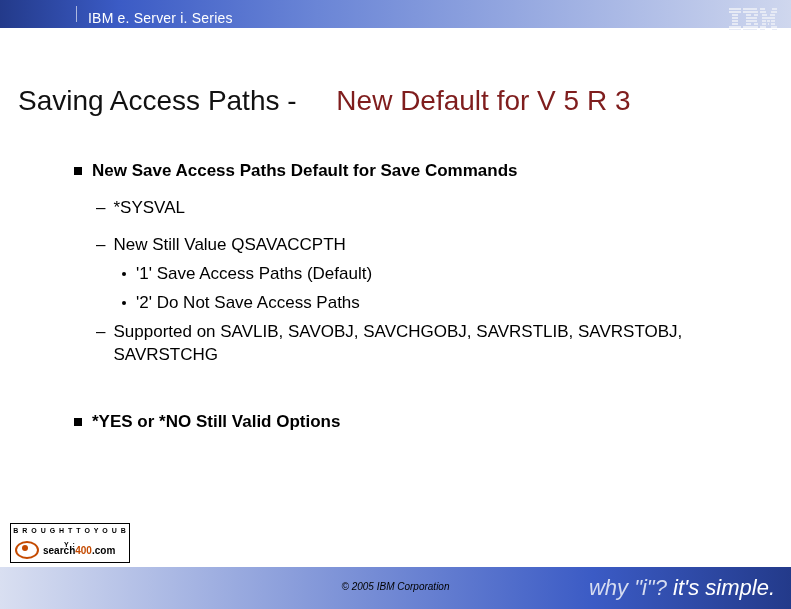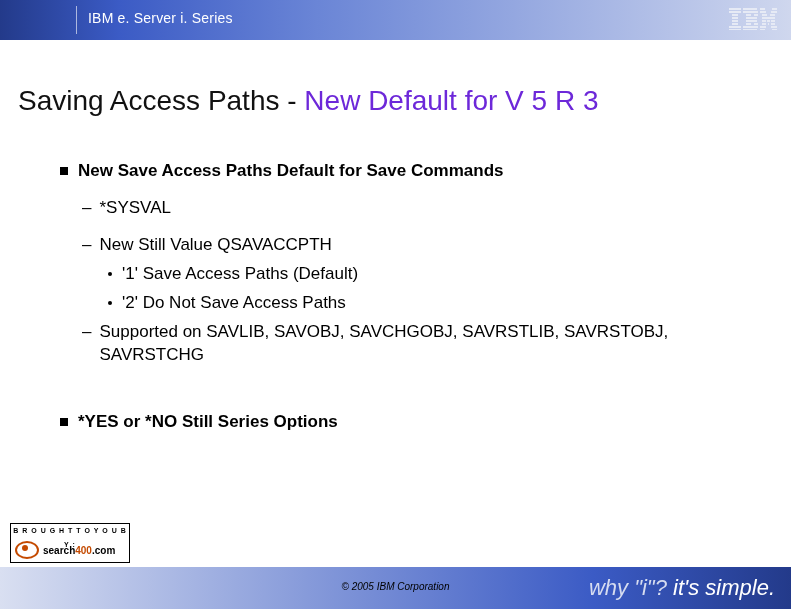--- a/index.html
+++ b/index.html
@@ -17,21 +17,21 @@
     height: 609px;
     position: relative;
     box-sizing: border-box;
   }
   
   .header {
     position: absolute;
     top: 0;
     left: 0;
     right: 0;
-    height: 40px;
+    height: 28px;
     background: linear-gradient(to right, #233a8a 0%, #3b5bc5 15%, #6a85d6 40%, #cfd7ee 100%);
     display: flex;
     align-items: center;
   }
   .header .rule {
     position: absolute;
     left: 76px;
     top: 6px;
     bottom: 6px;
     width: 1px;
@@ -54,27 +54,28 @@
   
   .title {
     position: absolute;
     left: 18px;
     top: 85px;
     font-size: 28px;
     color: #111;
     font-weight: 400;
   }
   .title .red {
-    color: #6d28d9;
+    color: #7f1d1d;
     font-weight: 400;
+    margin-left: 32px;
   }
   
   .content {
     position: absolute;
-    left: 60px;
+    left: 74px;
     top: 160px;
     right: 40px;
     font-size: 17px;
     line-height: 1.35;
     color: #000;
   }
   .square-bullet {
     display: flex;
     align-items: flex-start;
     margin-bottom: 14px;
@@ -286,21 +287,21 @@
 
     <div class="dash-list">
       <div class="dash-item" style="margin-top:6px;">
         <div class="dash">–</div>
         <div>Supported on SAVLIB, SAVOBJ, SAVCHGOBJ,  SAVRSTLIB, SAVRSTOBJ, SAVRSTCHG</div>
       </div>
     </div>
 
     <div class="square-bullet gap-lg">
       <div class="sq"></div>
-      <div>*YES or *NO Still Series Options</div>
+      <div>*YES or *NO Still Valid Options</div>
     </div>
 
   </div>
 
   <div class="badge">
     <div class="top">B R O U G H T  T O  Y O U  B Y :</div>
     <div class="bot">
       <div class="eye"></div>
       <div class="s400">
         <span>search</span><span class="orange">400</span><span>.com</span>

